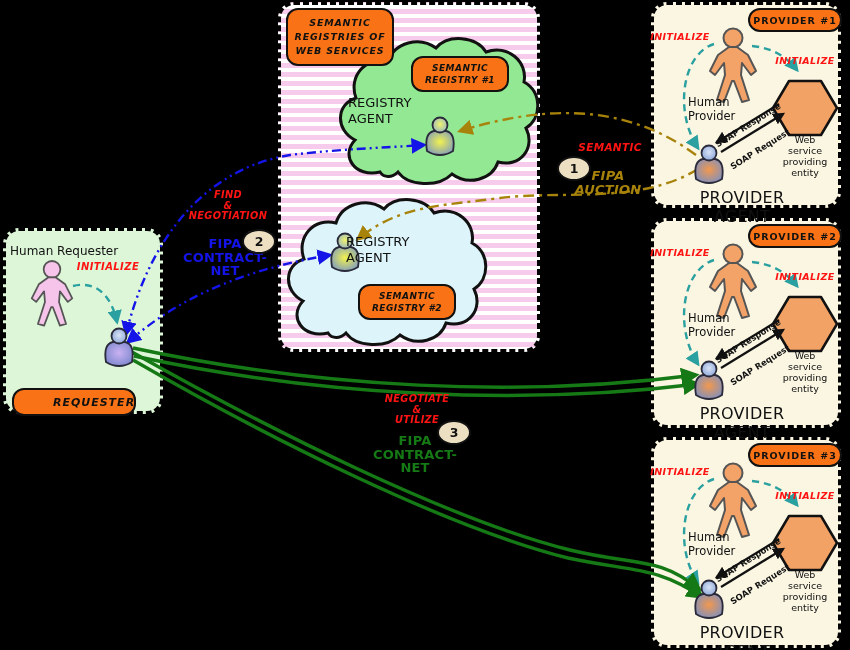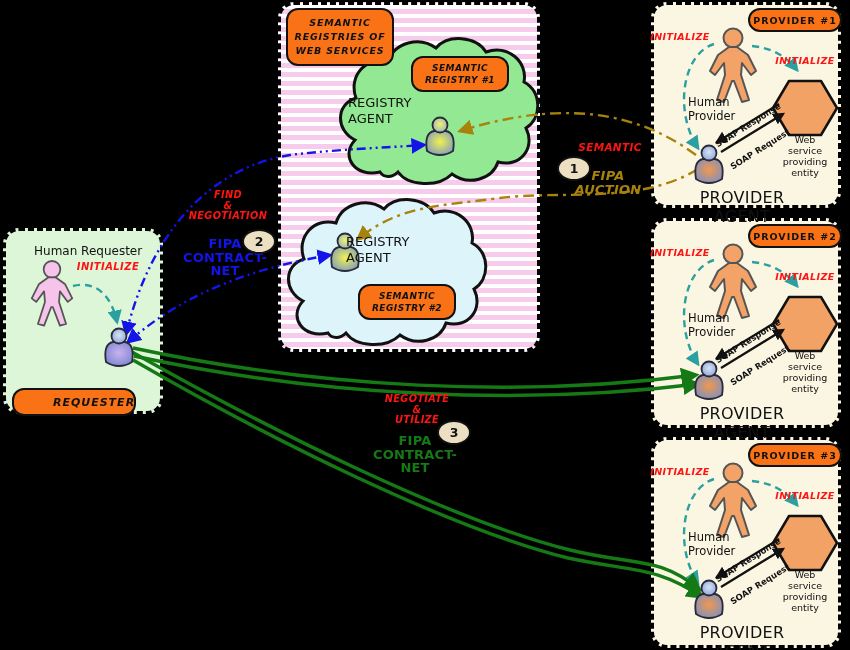--- a/index.html
+++ b/index.html
@@ -9,21 +9,21 @@
   .pink-box{left:278px;top:2px;width:262px;height:350px;
     background:repeating-linear-gradient(180deg,#ffffff 0 4px,#F7CBEC 4px 9px);}
   .requester-box{left:3px;top:228px;width:160px;height:186px;background:#DDF6D8;}
   .provider-box{left:651px;width:190px;background:#FAF6E2;}
   .pill{position:absolute;background:#f97316;border:2px solid #111;border-radius:12px;
         display:flex;flex-direction:column;align-items:center;justify-content:center;
         font-weight:bold;font-style:italic;text-align:center;z-index:6;}
   .lbl{position:absolute;text-align:left;z-index:6;}
   .plain{font-style:normal;}
   svg{position:absolute;left:0;top:0;z-index:4;}
-  .txt{position:absolute;z-index:6;margin-left:24px;}
+  .txt{position:absolute;z-index:6;}
   .init{position:absolute;z-index:6;color:#FF1414;font-weight:bold;font-style:italic;
         font-size:9.5px;text-align:center;letter-spacing:.4px;}
   .agent-name{position:absolute;z-index:6;font-size:16px;text-align:center;letter-spacing:.3px;}
   .soap{position:absolute;z-index:6;width:80px;text-align:center;font-size:8.5px;
         font-weight:bold;transform:rotate(-32deg);}
   .numcircle{position:absolute;z-index:7;width:30px;height:21px;background:#EDE0C2;
         border:2px solid #111;border-radius:50%;text-align:center;line-height:21px;
         font-size:12.5px;font-weight:bold;}
   .action{position:absolute;z-index:6;color:#FF1414;font-weight:bold;font-style:italic;
         font-size:9.8px;line-height:10.5px;text-align:center;letter-spacing:.3px;}

